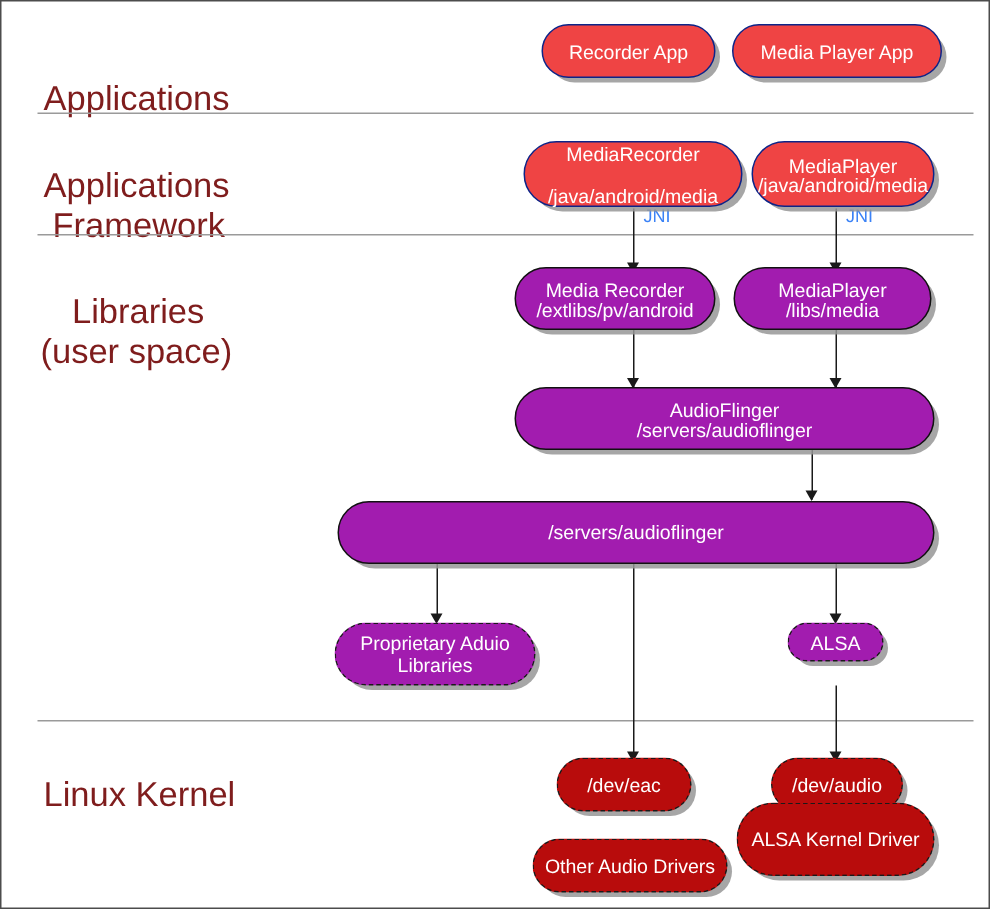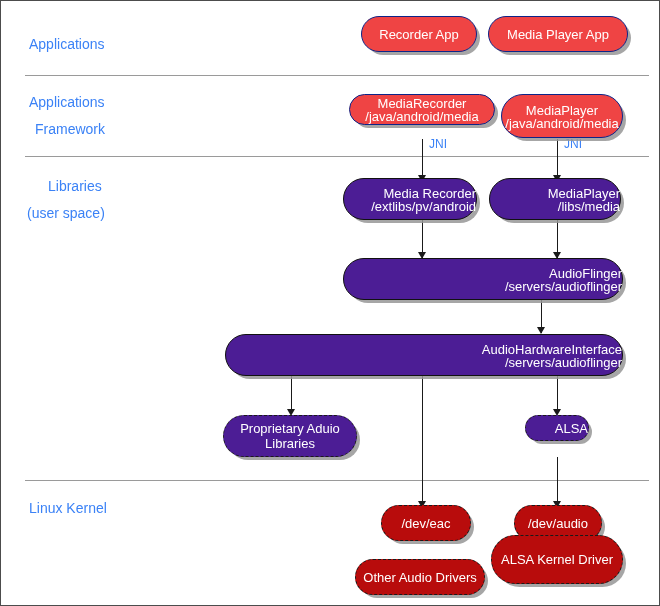--- a/index.html
+++ b/index.html
@@ -10,25 +10,26 @@
     width:660px;height:606px;
     background:#ffffff;
     border:1px solid #4c4c4c;
     box-sizing:border-box;
     overflow:hidden;
   }
 
   
   .layer-label{
     position:absolute;
-    color:#3b82f6;
-    font-size:14px;
+    color:#7f1d1d;
+    font-size:23px;
     line-height:27px;
     white-space:pre;
     letter-spacing:0px;
+    margin-top:21px;
   }
 
   
   .separator{
     position:absolute;
     height:0;
     border-top:1px solid #9a9a9a;
     z-index:1;
   }
 
@@ -74,21 +75,21 @@
     line-height:15px;
     white-space:nowrap;
   }
   .node .sub{
     font-size:13px;
     line-height:12px;
     white-space:nowrap;
   }
 
   .node.blue{background:#ef4444;border:1px solid #0d2488;}
-  .node.green{background:#4c1d95;border:1px solid #111111;align-items:flex-end;}
+  .node.green{background:#a21caf;border:1px solid #111111;}
   .node.green.dashed{border:1.6px dashed #1a1a1a;}
   .node.red{background:#b80c0c;border:1.6px dashed #1a1a1a;}
 
   .node.wrap .title{white-space:normal;line-height:15px;}
 </style>
 </head>
 <body>
 
 <div id="canvas">
 
@@ -136,21 +137,21 @@
   <div class="arrowhead" style="left:551.5px;top:500px;"></div>
 
   <div class="node blue" style="left:360px;top:15px;width:116px;height:36px;">
     <div class="title">Recorder App</div>
   </div>
 
   <div class="node blue" style="left:487px;top:15px;width:140px;height:36px;">
     <div class="title">Media Player App</div>
   </div>
 
-  <div class="node blue" style="left:348px;top:93px;width:146px;height:31px;">
+  <div class="node blue" style="left:348px;top:93px;width:146px;height:44px;justify-content:space-between;">
     <div class="title">MediaRecorder</div>
     <div class="sub">/java/android/media</div>
   </div>
 
   <div class="node blue" style="left:500px;top:93px;width:122px;height:44px;">
     <div class="title">MediaPlayer</div>
     <div class="sub">/java/android/media</div>
   </div>
 
   <div class="node green" style="left:342px;top:177px;width:134px;height:42px;">
@@ -162,33 +163,32 @@
     <div class="title">MediaPlayer</div>
     <div class="sub">/libs/media</div>
   </div>
 
   <div class="node green" style="left:342px;top:257px;width:280px;height:42px;">
     <div class="title">AudioFlinger</div>
     <div class="sub">/servers/audioflinger</div>
   </div>
 
   <div class="node green" style="left:224px;top:333px;width:398px;height:42px;">
-    <div class="title">AudioHardwareInterface</div>
     <div class="sub">/servers/audioflinger</div>
   </div>
 
   <div class="node green dashed wrap" style="left:222px;top:414px;width:134px;height:42px;">
     <div class="title">Proprietary Aduio Libraries</div>
   </div>
 
   <div class="node green dashed" style="left:524px;top:414px;width:64px;height:26px;">
     <div class="title">ALSA</div>
   </div>
 
-  <div class="node red" style="left:380px;top:504px;width:90px;height:36px;">
+  <div class="node red" style="left:370px;top:504px;width:90px;height:36px;">
     <div class="title">/dev/eac</div>
   </div>
 
   <div class="node red" style="left:513px;top:504px;width:88px;height:36px;">
     <div class="title">/dev/audio</div>
   </div>
 
   <div class="node red" style="left:354px;top:558px;width:130px;height:36px;">
     <div class="title">Other Audio Drivers</div>
   </div>

